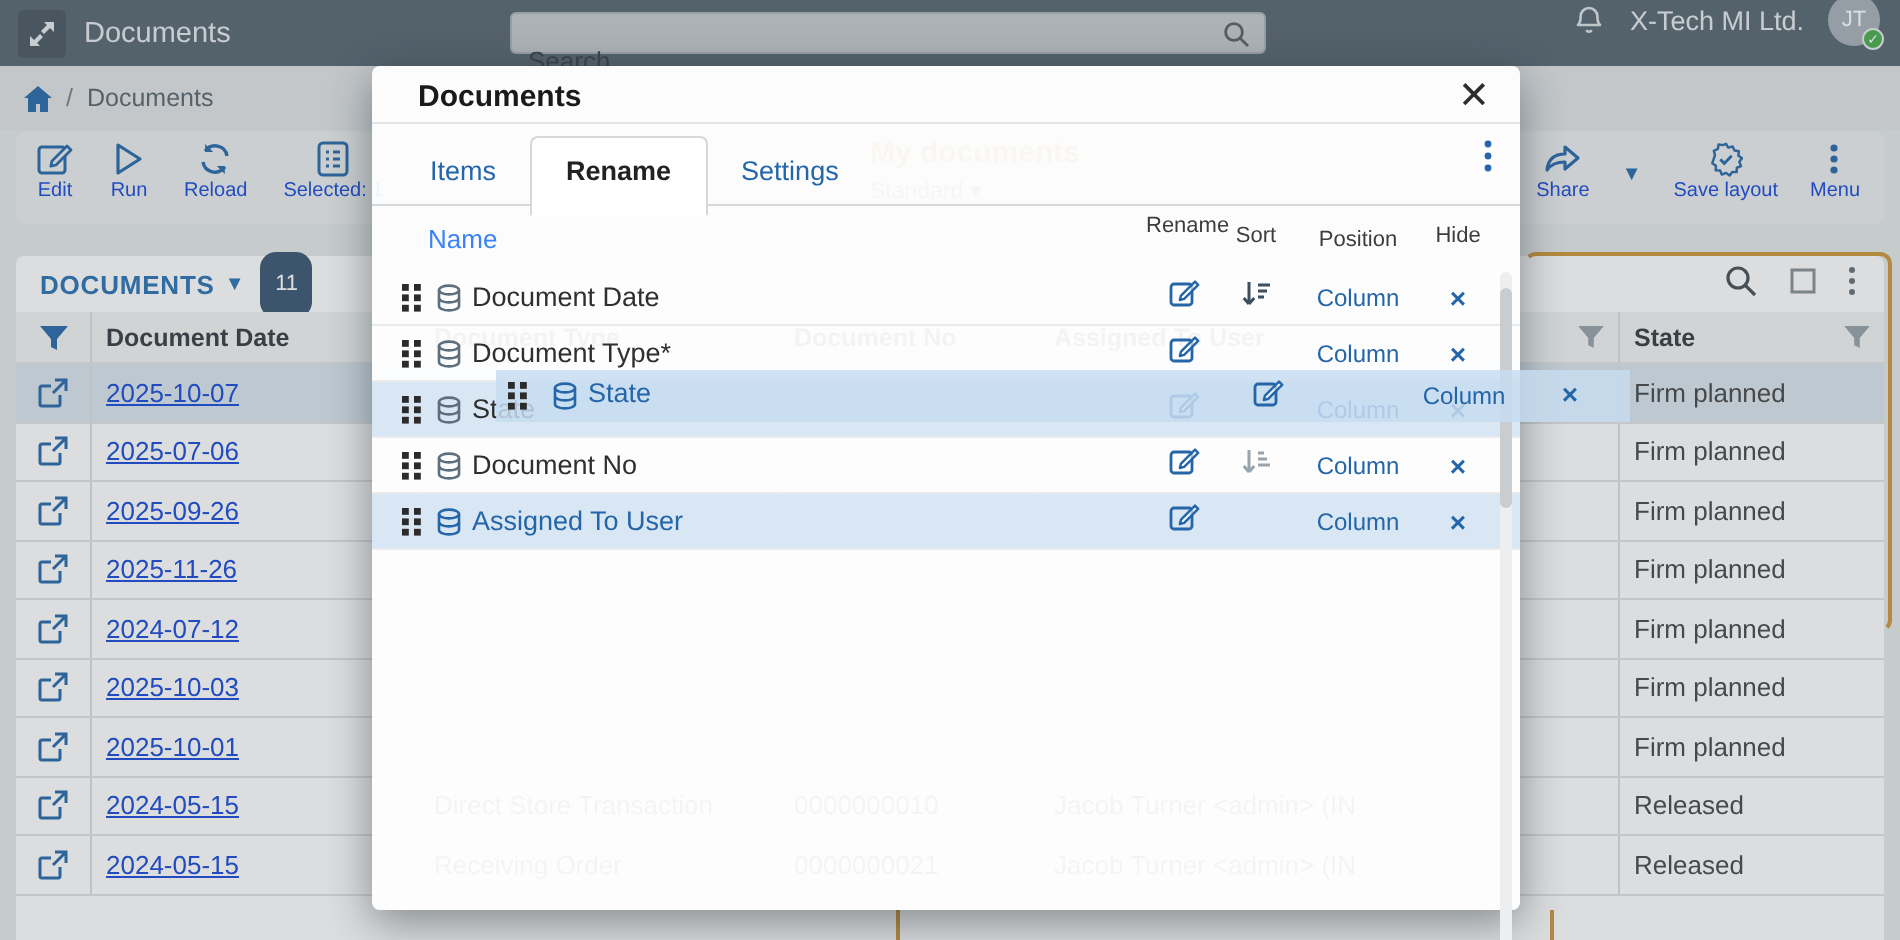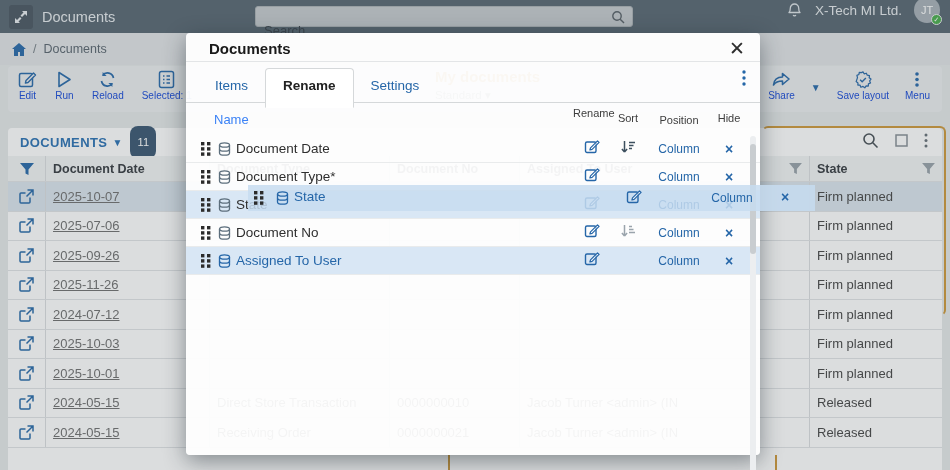--- a/index.html
+++ b/index.html
@@ -44,21 +44,21 @@
   .grid-row { display:flex; height:29.5px; align-items:center; border-bottom:1px solid #e2e5e7; font-size:13px; color:#4a4a4a; background:#fff; }
   .grid-row.header { height:26px; background:#f2f4f5; font-weight:bold; font-size:12.5px; color:#3a3f44; }
   .grid-row.selected { background:#dce6ee; }
   .gc { height:100%; display:flex; align-items:center; padding:0 7px; border-right:1px solid #dcdfe1; overflow:hidden; white-space:nowrap; }
   .gc-icon { width:38px; justify-content:center; }
   .gc-date { width:164px; }
   .gc-type { width:180px; }
   .gc-no   { width:130px; }
   .gc-user { width:290px; justify-content:space-between; }
   .gc-state{ width:132px; justify-content:space-between; border-right:none; }
-  .date-link { color:#737373; text-decoration:underline; cursor:pointer; }
+  .date-link { color:#1d4ed8; text-decoration:underline; cursor:pointer; }
   .funnel-blue { color:#2b6cab; }
   .funnel-grey { color:#9aa4ab; }
 
   .orange-rect { position:absolute; left:762px; top:126px; width:184px; height:190px; border:2px solid #cf9a3d; border-radius:6px; border-left-color:transparent; border-bottom-color:transparent; }
   .orange-stub { position:absolute; top:455px; width:2px; height:15px; background:#cf9a3d; }
 
   
   .backdrop { position:absolute; inset:0; background:rgba(55,65,73,.18); z-index:40; }
 
   

